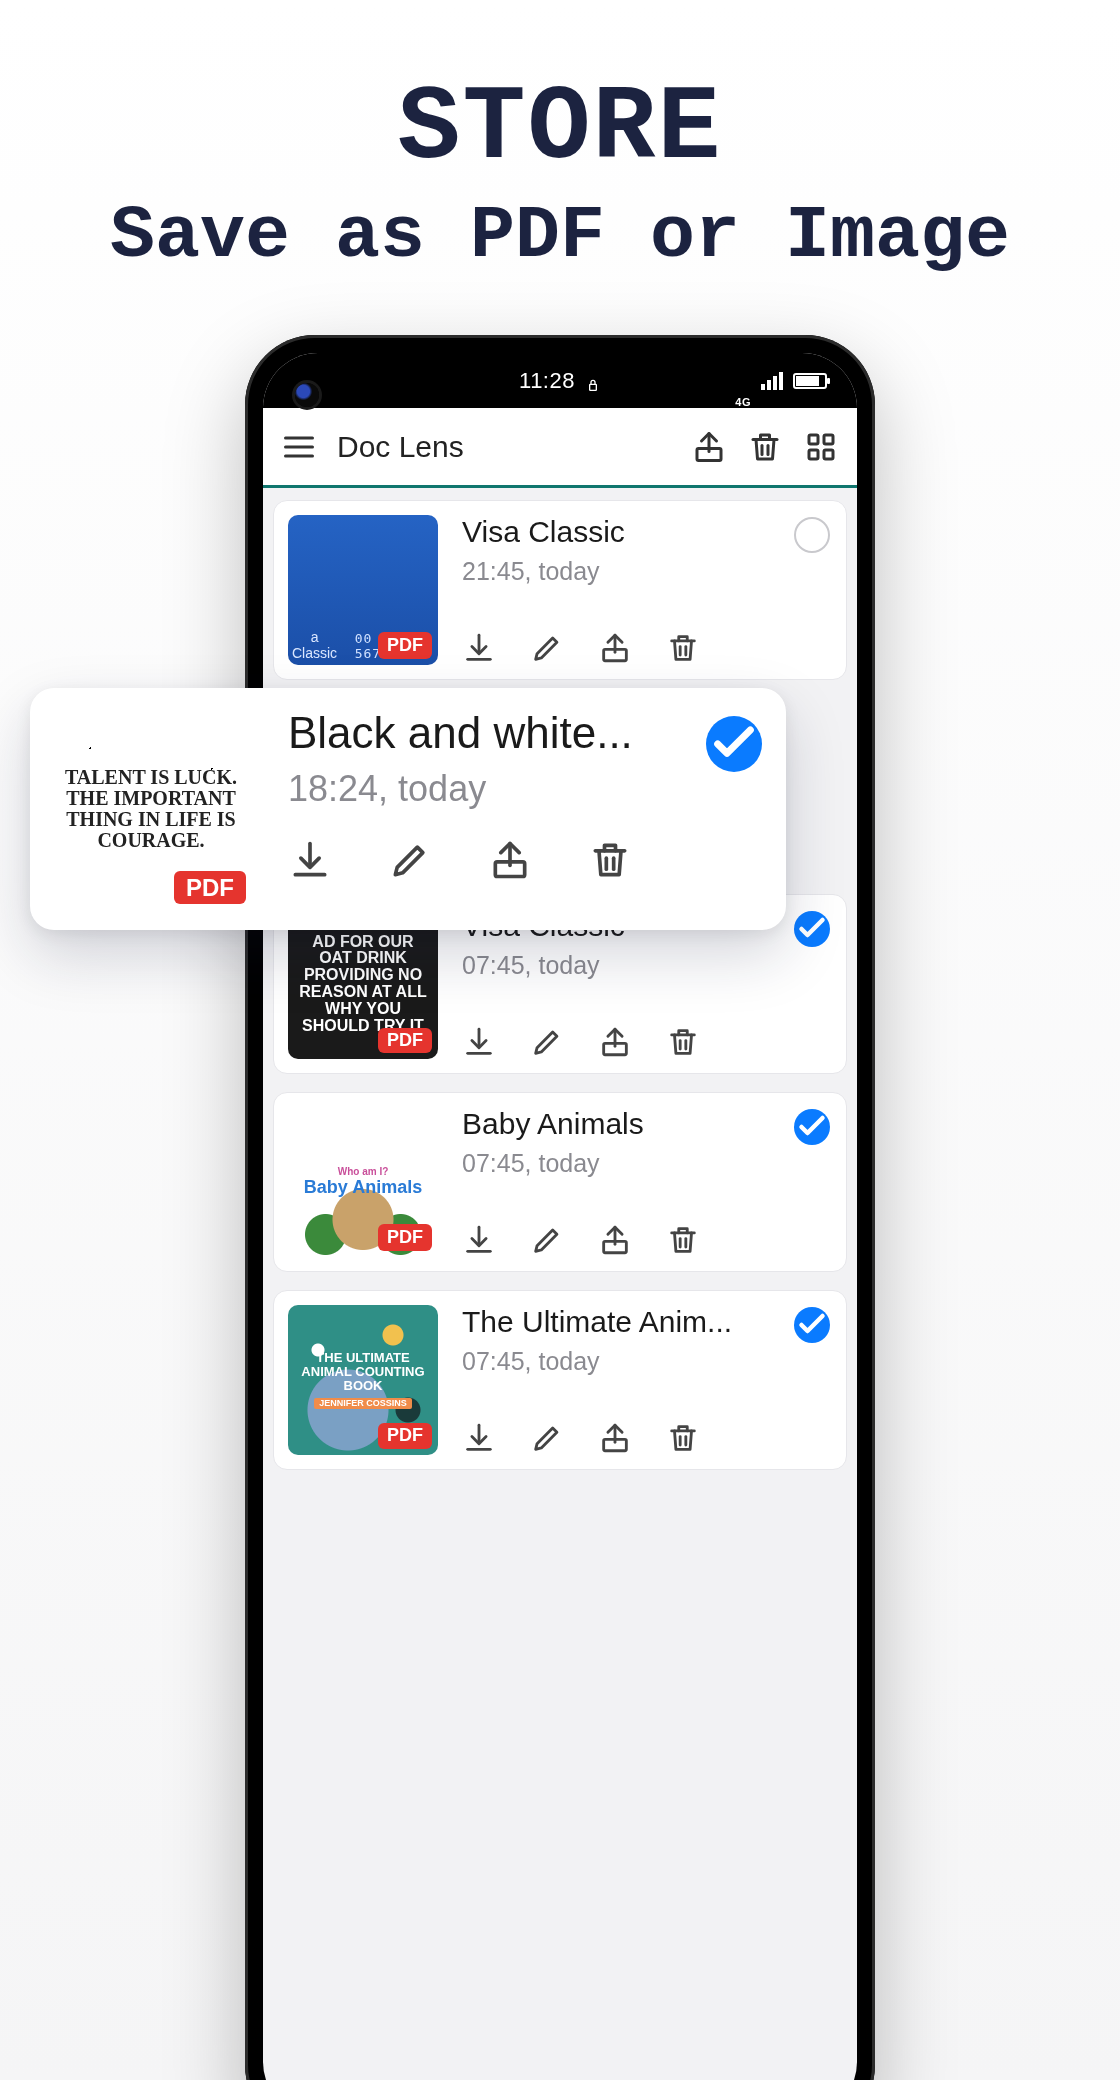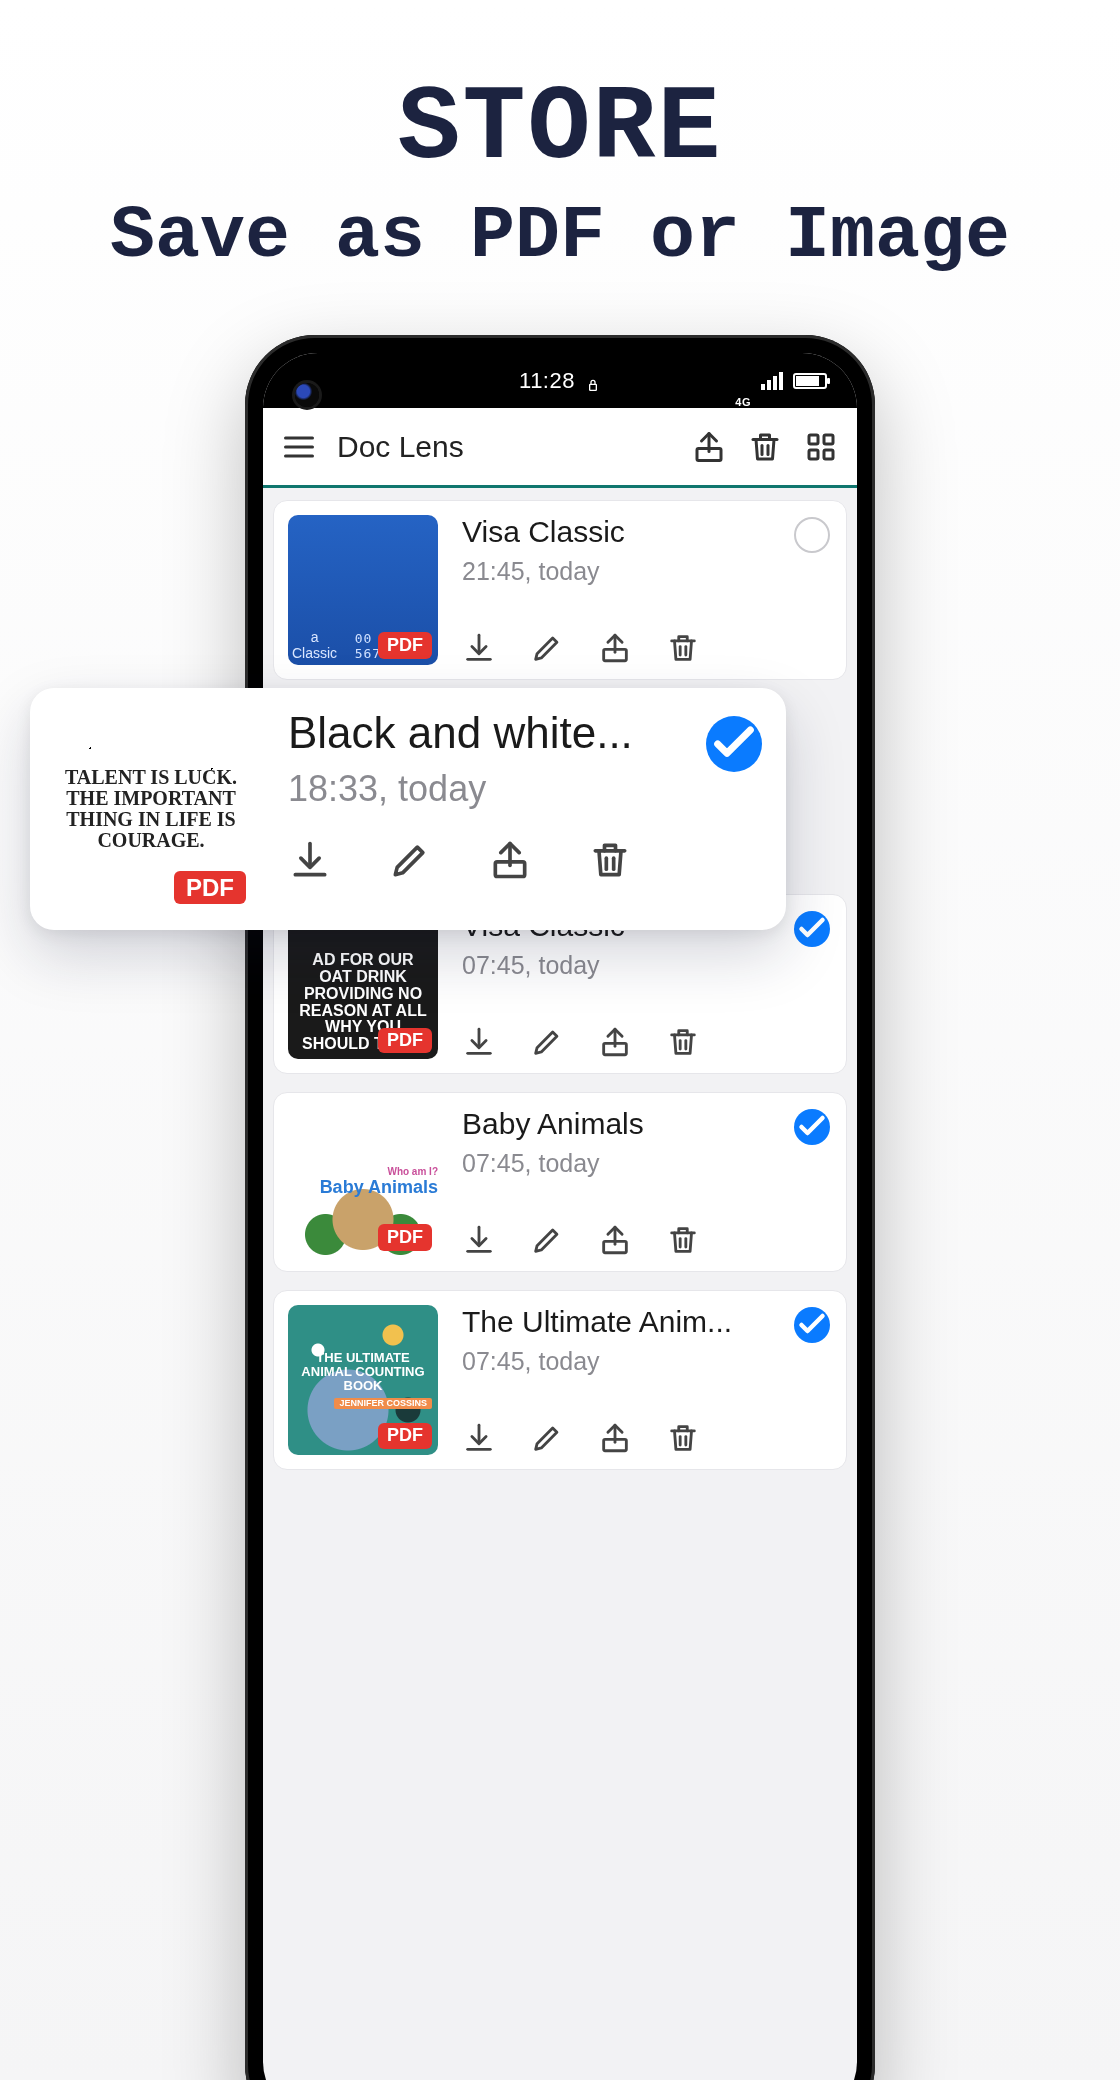--- a/index.html
+++ b/index.html
@@ -109,21 +109,21 @@
     gap: 24px;
     position: relative;
   }
   .thumb {
     width: 150px; height: 150px;
     border-radius: 10px;
     background: #eee;
     position: relative;
     flex: 0 0 150px;
     overflow: hidden;
-    display:flex; align-items:flex-end; justify-content:center;
+    display:flex; align-items:center; justify-content:center;
     font-size: 18px; font-weight:700; color:#fff; text-align:center;
   }
   .thumb .pdf {
     position: absolute; right: 6px; bottom: 6px;
     background: #e5342e; color: #fff;
     font-size: 18px; font-weight: 700;
     padding: 3px 9px; border-radius: 6px;
   }
   .thumb.visa {
     background: linear-gradient(180deg,#2563c4,#1b4fa8);
@@ -467,21 +467,21 @@
   </div>
 </div>
 
 <div class="overlay-card">
   <div class="thumb art">
     <span style="font-family:Georgia,serif;font-weight:700;font-size:20px;padding:0 8px">TALENT IS LUCK. THE IMPORTANT THING IN LIFE IS COURAGE.</span>
     <span class="pdf">PDF</span>
   </div>
   <div class="meta">
     <div class="name">Black and white...</div>
-    <div class="time">18:33, today</div>
+    <div class="time">18:24, today</div>
     <div class="actions">
       <span class="aicon">
           <svg viewBox="0 0 24 24">
             <use href="#i-download"></use>
           </svg>
         </span>
       <span class="aicon">
           <svg viewBox="0 0 24 24">
             <use href="#i-edit"></use>
           </svg>

